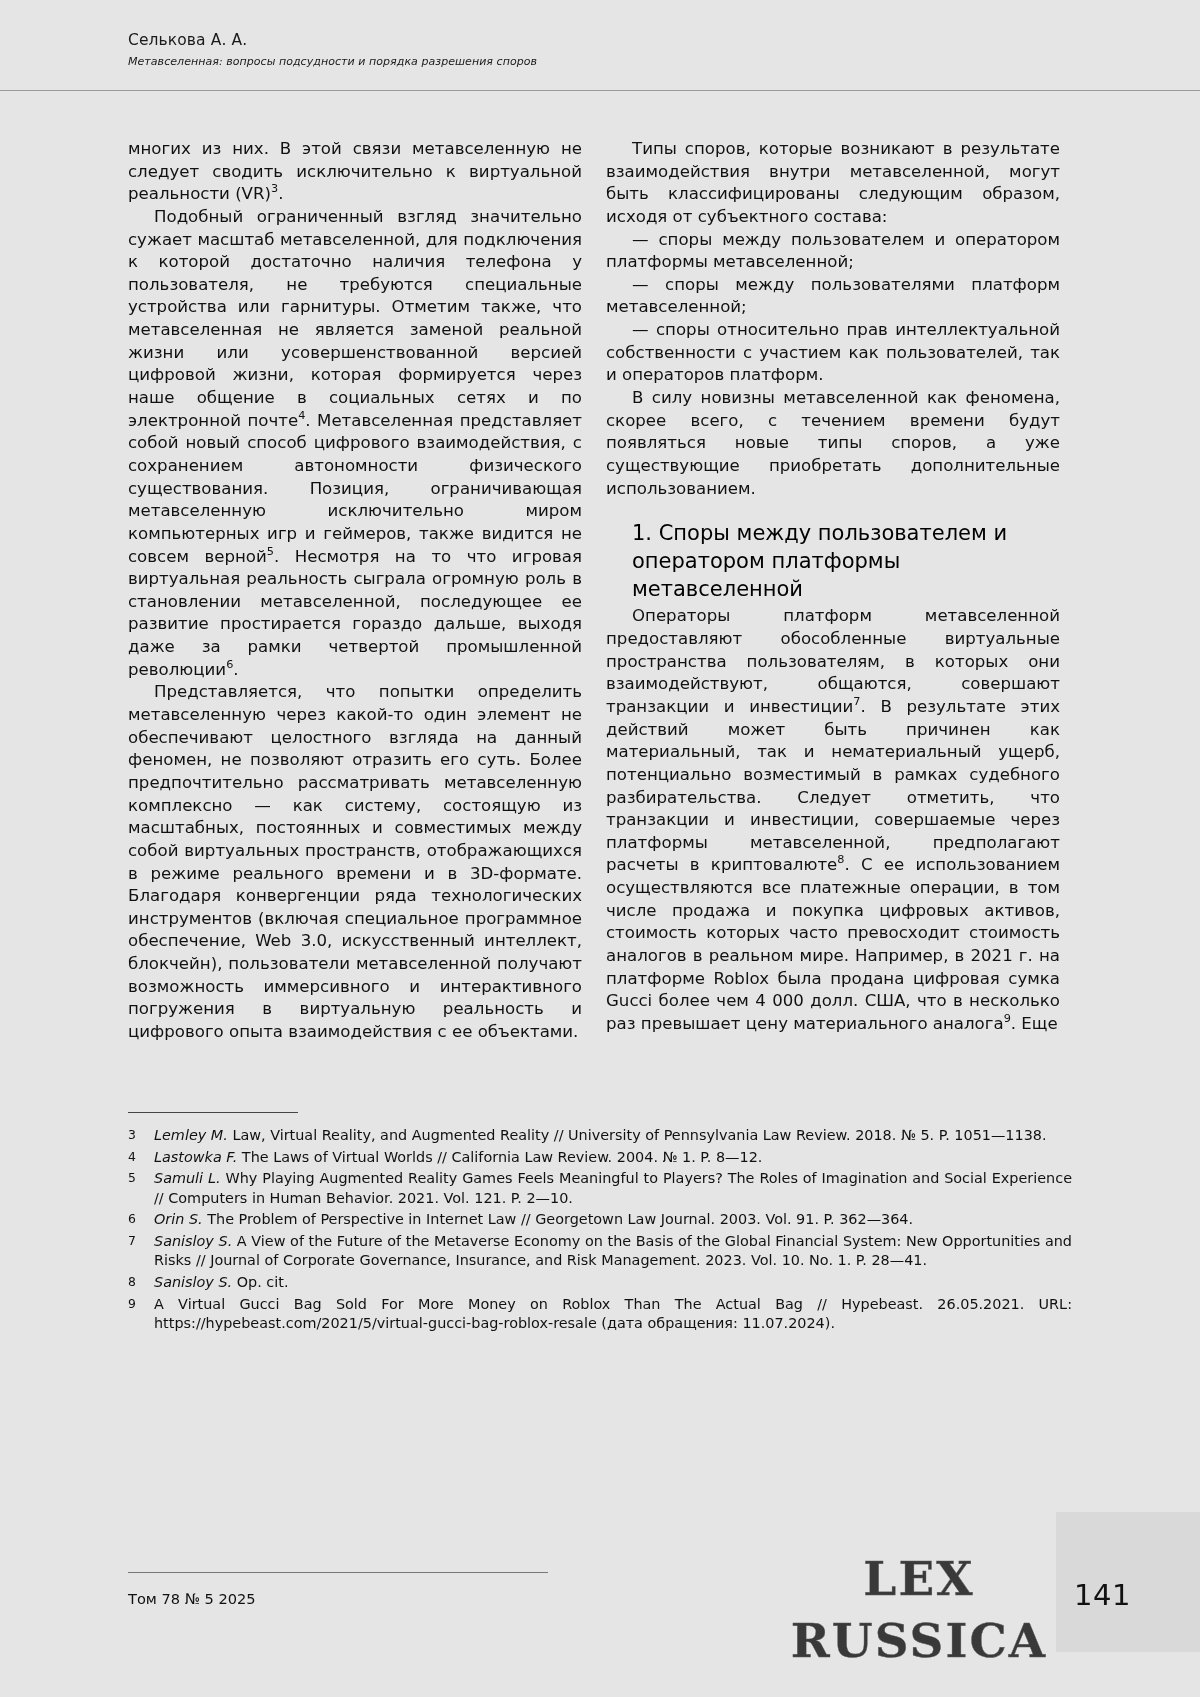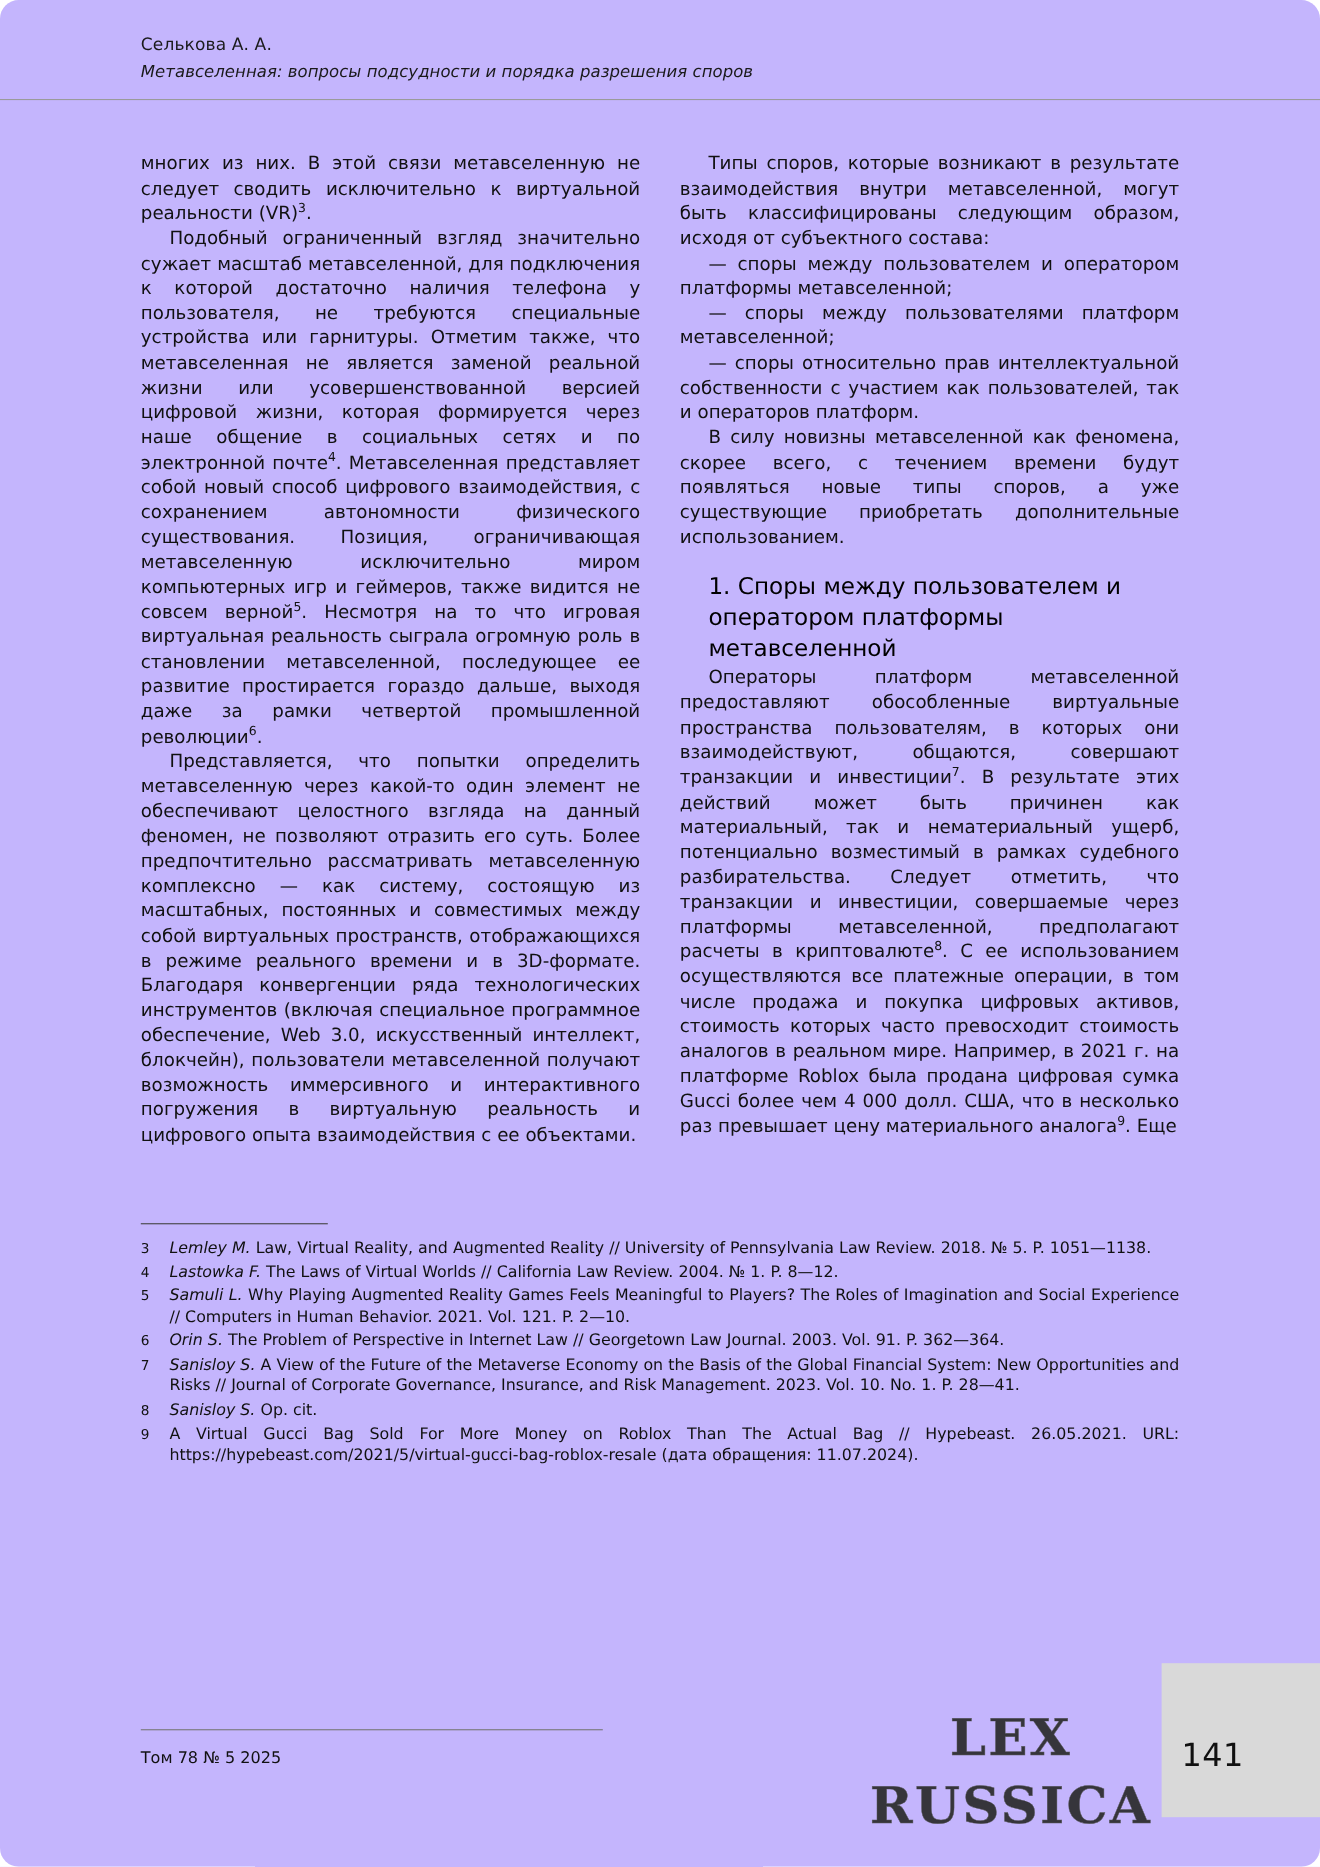--- a/index.html
+++ b/index.html
@@ -12,39 +12,38 @@
     height: 1697px;
     position: relative;
     font-family: "DejaVu Sans", sans-serif;
     color: #111111;
   }
   .page {
     position: absolute;
     left: 0; top: 0;
     width: 1200px;
     height: 1697px;
-    background: #c4b5fd;
-    border-radius: 17px;
+    background: #e5e5e5;
   }
 
   
   .runhead {
     position: absolute;
     left: 128px;
     top: 30px;
     width: 940px;
   }
   .runhead .author {
     font-size: 15.5px;
     line-height: 1.35;
     color: #1a1a1a;
     letter-spacing: 0.1px;
   }
   .runhead .title {
-    font-size: 15px;
+    font-size: 11px;
     font-style: italic;
     line-height: 1.35;
     color: #1a1a1a;
     margin-top: 4px;
     letter-spacing: 0.05px;
   }
   .rule-top {
     position: absolute;
     left: 0;
     top: 90px;
@@ -53,21 +52,21 @@
     background: #9a9a9a;
   }
 
   
   .cols {
     position: absolute;
     left: 128px;
     top: 138px;
     width: 944px;
     display: flex;
-    gap: 36px;
+    gap: 24px;
   }
   .col {
     width: 454px;
   }
   .col p {
     margin: 0;
     font-size: 16.6px;
     line-height: 1.365;
     text-align: justify;
     color: #111;

